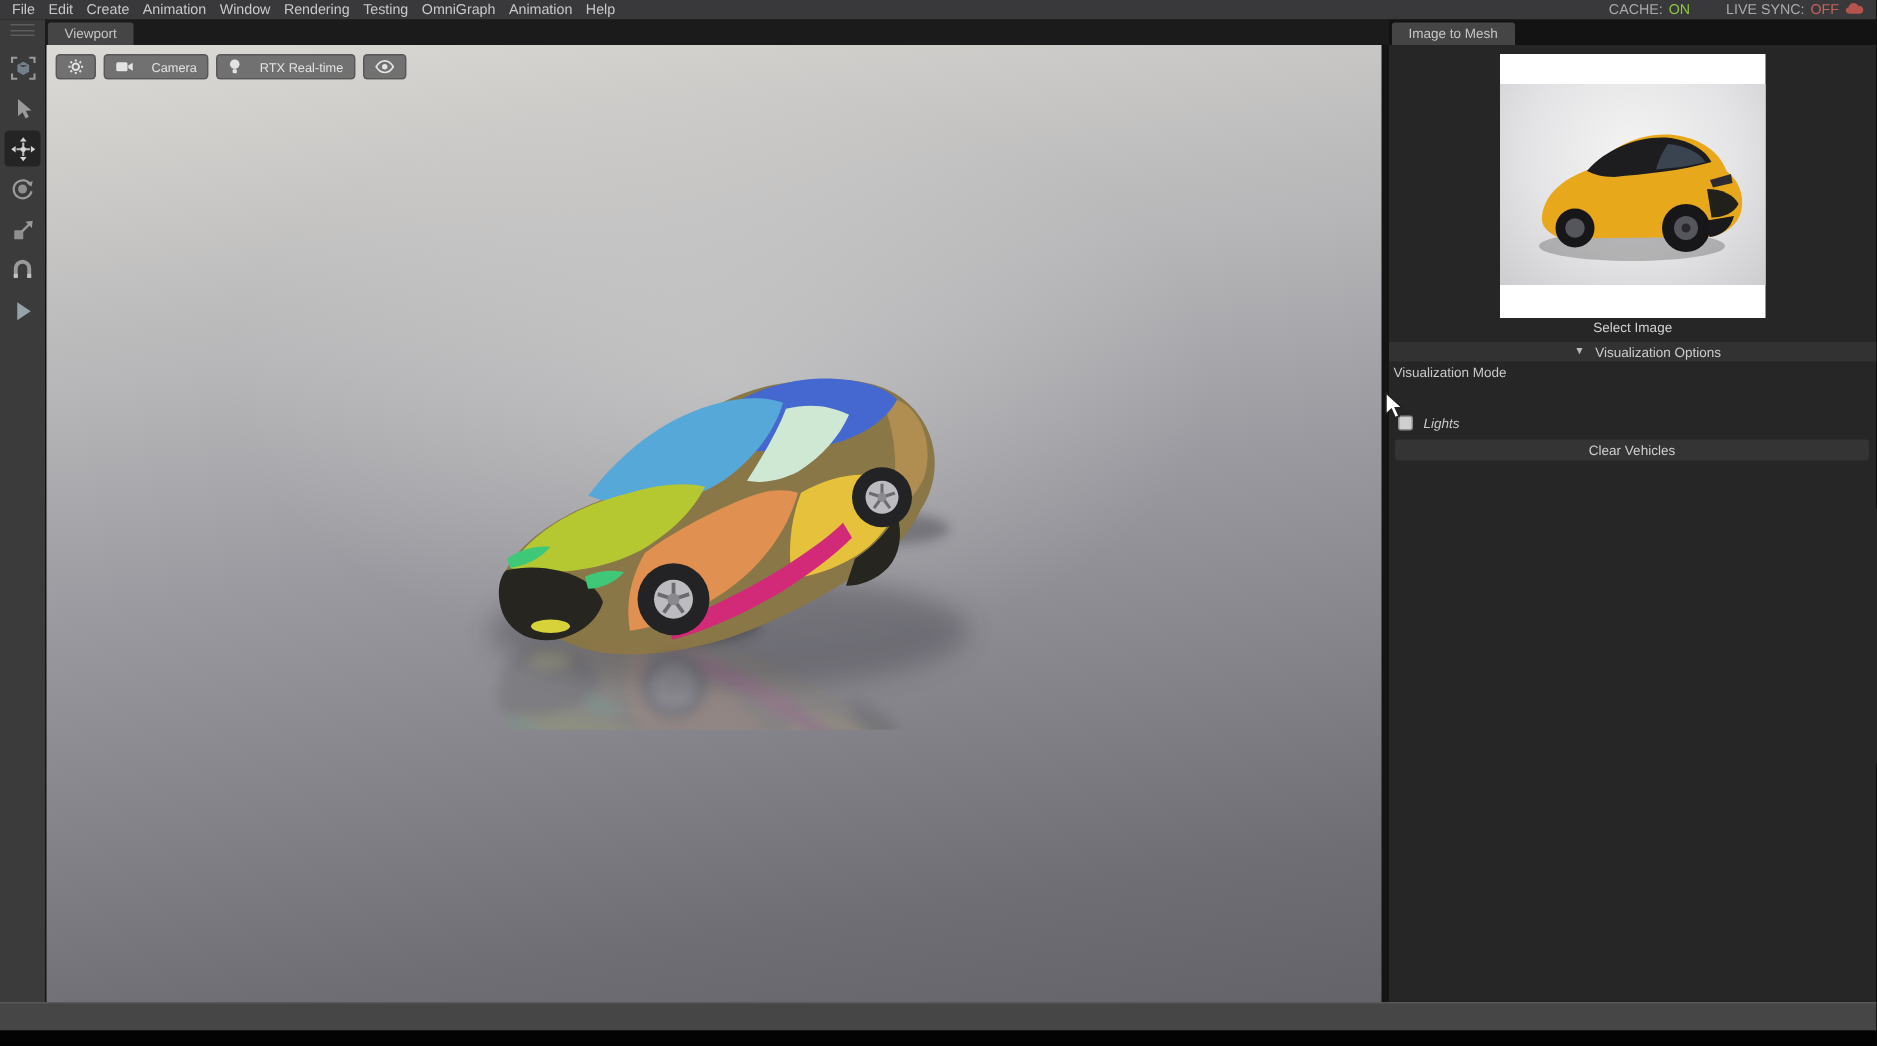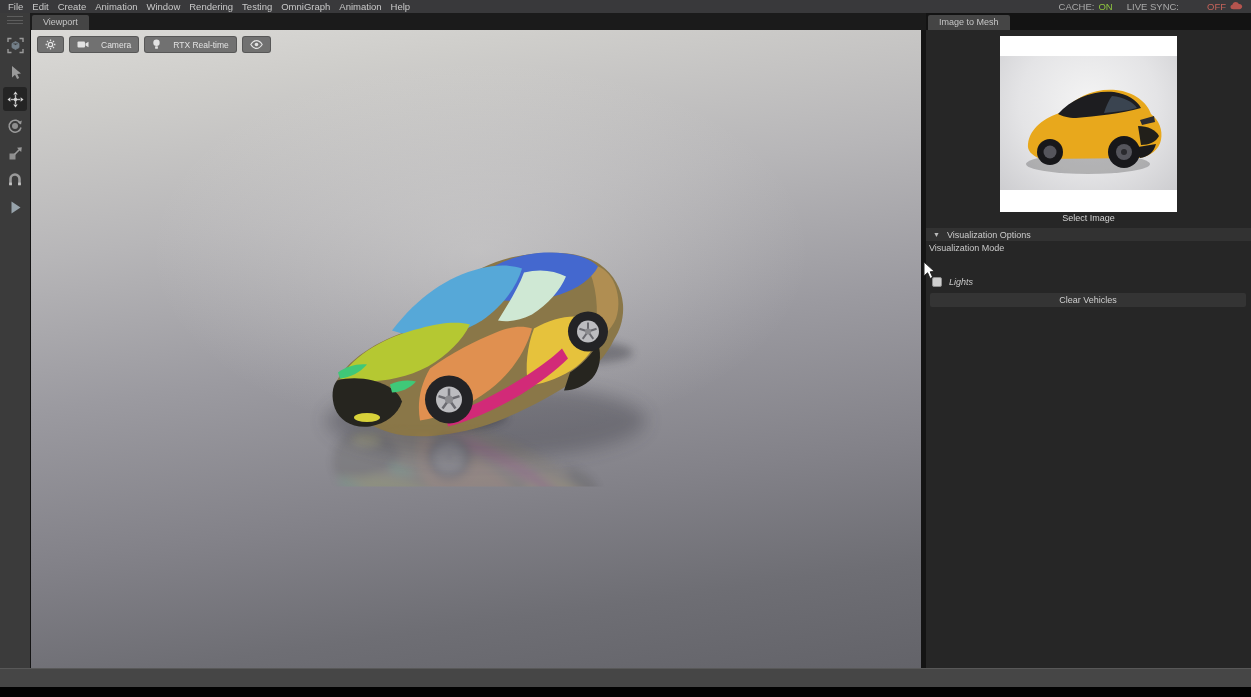--- a/index.html
+++ b/index.html
@@ -8,22 +8,22 @@
   #app { position:relative; width:1251px; height:697px; background:#141414; }
 
   
   #menu-bar { position:absolute; left:0; top:0; width:1251px; height:13px;
     background:#39393b; display:flex; align-items:center; padding:0 8px;
     font-size:9.5px; color:#c9c9c9; }
   .mi { margin-right:9px; cursor:default; }
   #menu-right { margin-left:auto; display:flex; align-items:center; gap:4px;
     font-size:9.5px; }
   .status-label { color:#a9a9a9; }
-  .cache-on { color:#8fc63f; margin-right:10px; }
-  .sync-off { color:#c4635a;margin-left:24px; }
+  .cache-on { color:#8fc63f; margin-right:20px; }
+  .sync-off { color:#c4635a; }
 
   
   #left-toolbar { position:absolute; left:0; top:13px; width:30px; height:655px;
     background:#3b3b3b; display:flex; flex-direction:column; align-items:center;
     padding-top:2px; }
   #grip { width:16px; height:10px; display:flex; flex-direction:column;
     justify-content:space-between; margin-bottom:8px; padding:1px 0; }
   #grip i { display:block; height:1px; background:#5d5d5d; }
   .tool { width:24px; height:24px; display:flex; align-items:center; justify-content:center;
     margin-bottom:3px; border-radius:3px; }
@@ -52,21 +52,21 @@
   #rp-tabstrip { position:absolute; left:0; top:0; width:325px; height:17px;
     background:#131313; display:flex; align-items:flex-end; }
   #image-frame { position:absolute; left:74px; top:23px; width:177px; height:176px;
     background:#ffffff; }
   #photo { position:absolute; left:0; top:20px; width:177px; height:134px;
     background:radial-gradient(ellipse at 50% 35%, #f4f4f4 0%, #e4e4e6 55%, #cdcdd0 100%); }
   #select-image { position:absolute; left:0; top:200px; width:325px; height:12px;
     text-align:center; font-size:9px; color:#d2d2d2; }
   #viz-header { position:absolute; left:0; top:215px; width:325px; height:13px;
     background:#323232; color:#cccccc; font-size:9px; display:flex; align-items:center;
-    padding-left:7px; gap:7px; }
+    padding-left:20px; gap:7px;justify-content:center; }
   #viz-header .tri { font-size:7px; color:#bbbbbb; }
   #viz-mode-label { position:absolute; left:3px; top:230px; font-size:9px; color:#c9c9c9; }
   #viz-dropdown { position:absolute; left:4px; top:242px; width:316px; height:15px;
     background:#1d1d1d; border-radius:2px; display:flex; align-items:center;
     padding:0 8px; font-size:9px; color:#cccccc; }
   #viz-dropdown .arrow { margin-left:auto; font-size:8px; color:#9a9a9a; }
   #lights-row { position:absolute; left:6px; top:264px; display:flex; align-items:flex-end;
     gap:7px; font-size:9px; color:#c9c9c9;font-style:italic; }
   #lights-checkbox { width:10px; height:10px; background:#cfcfcf; border:1px solid #8f8f8f;
     border-radius:2px; }

